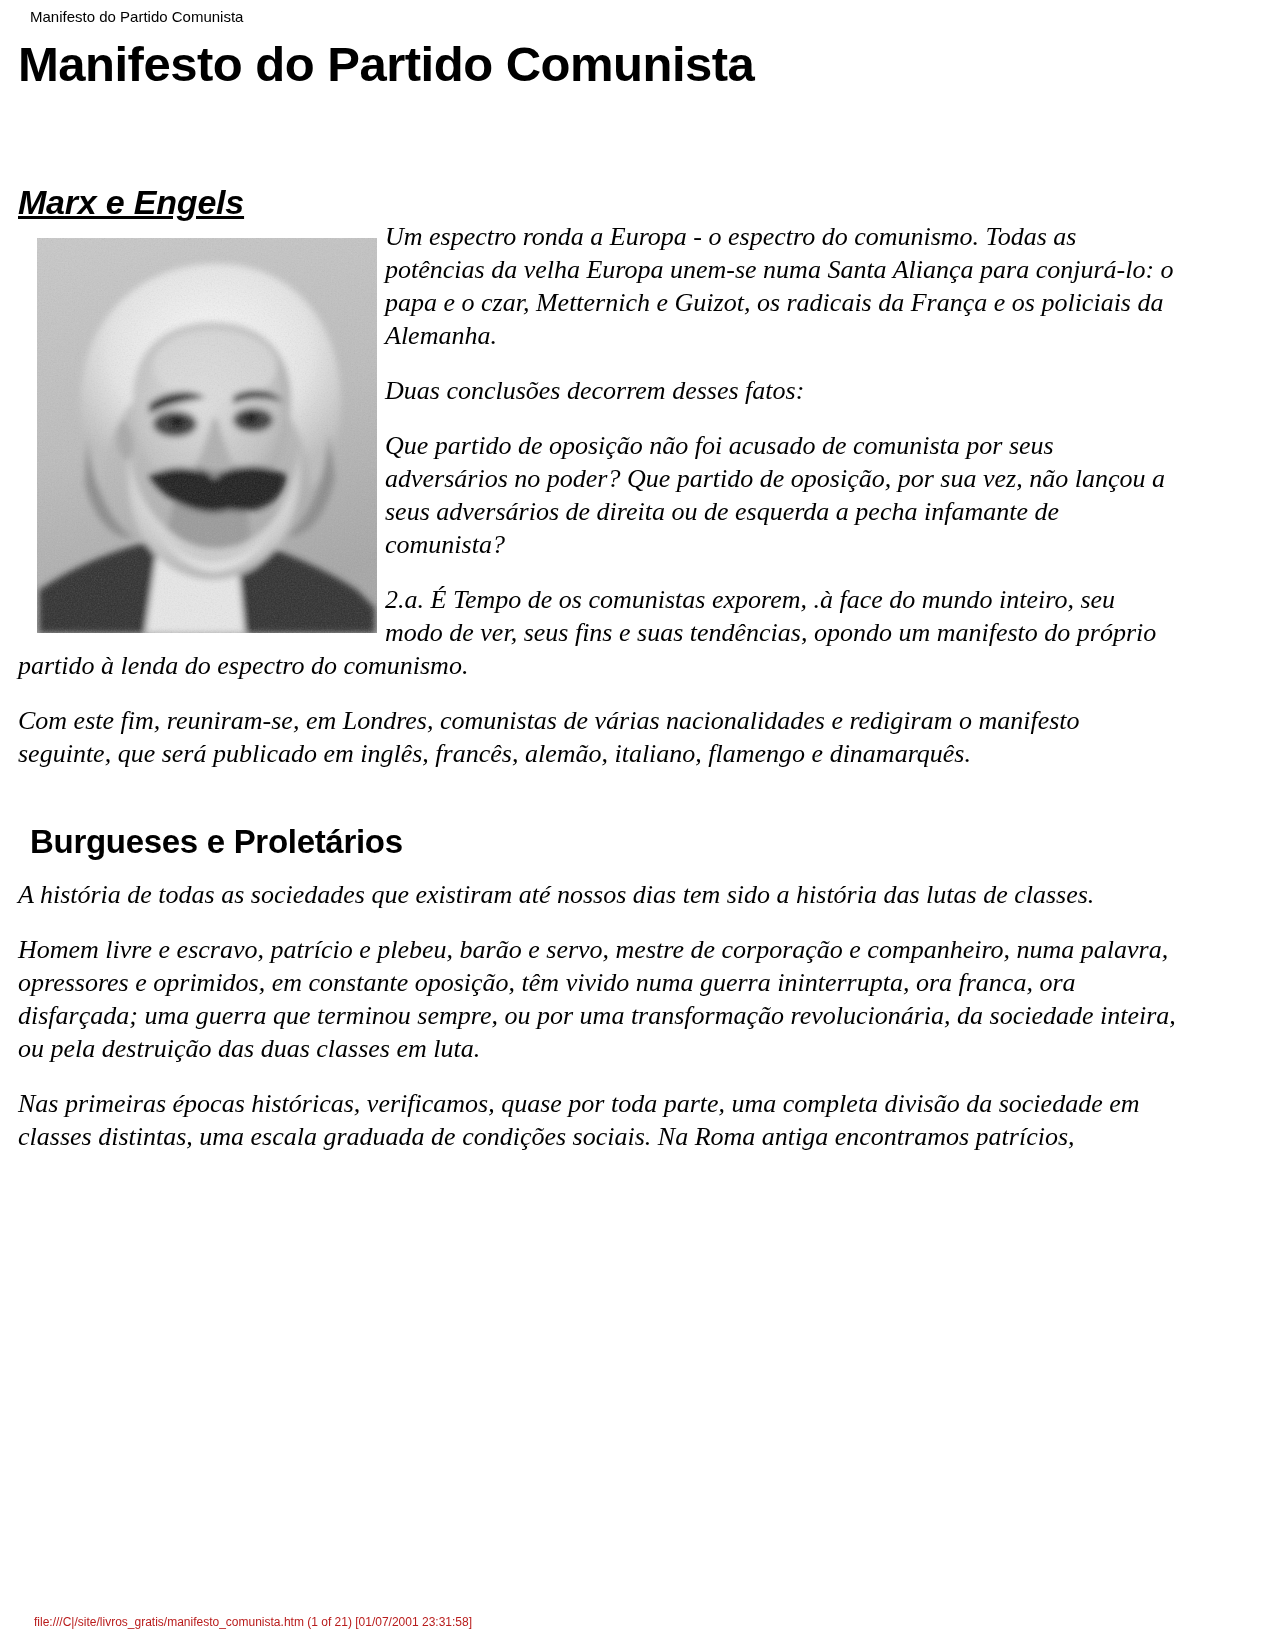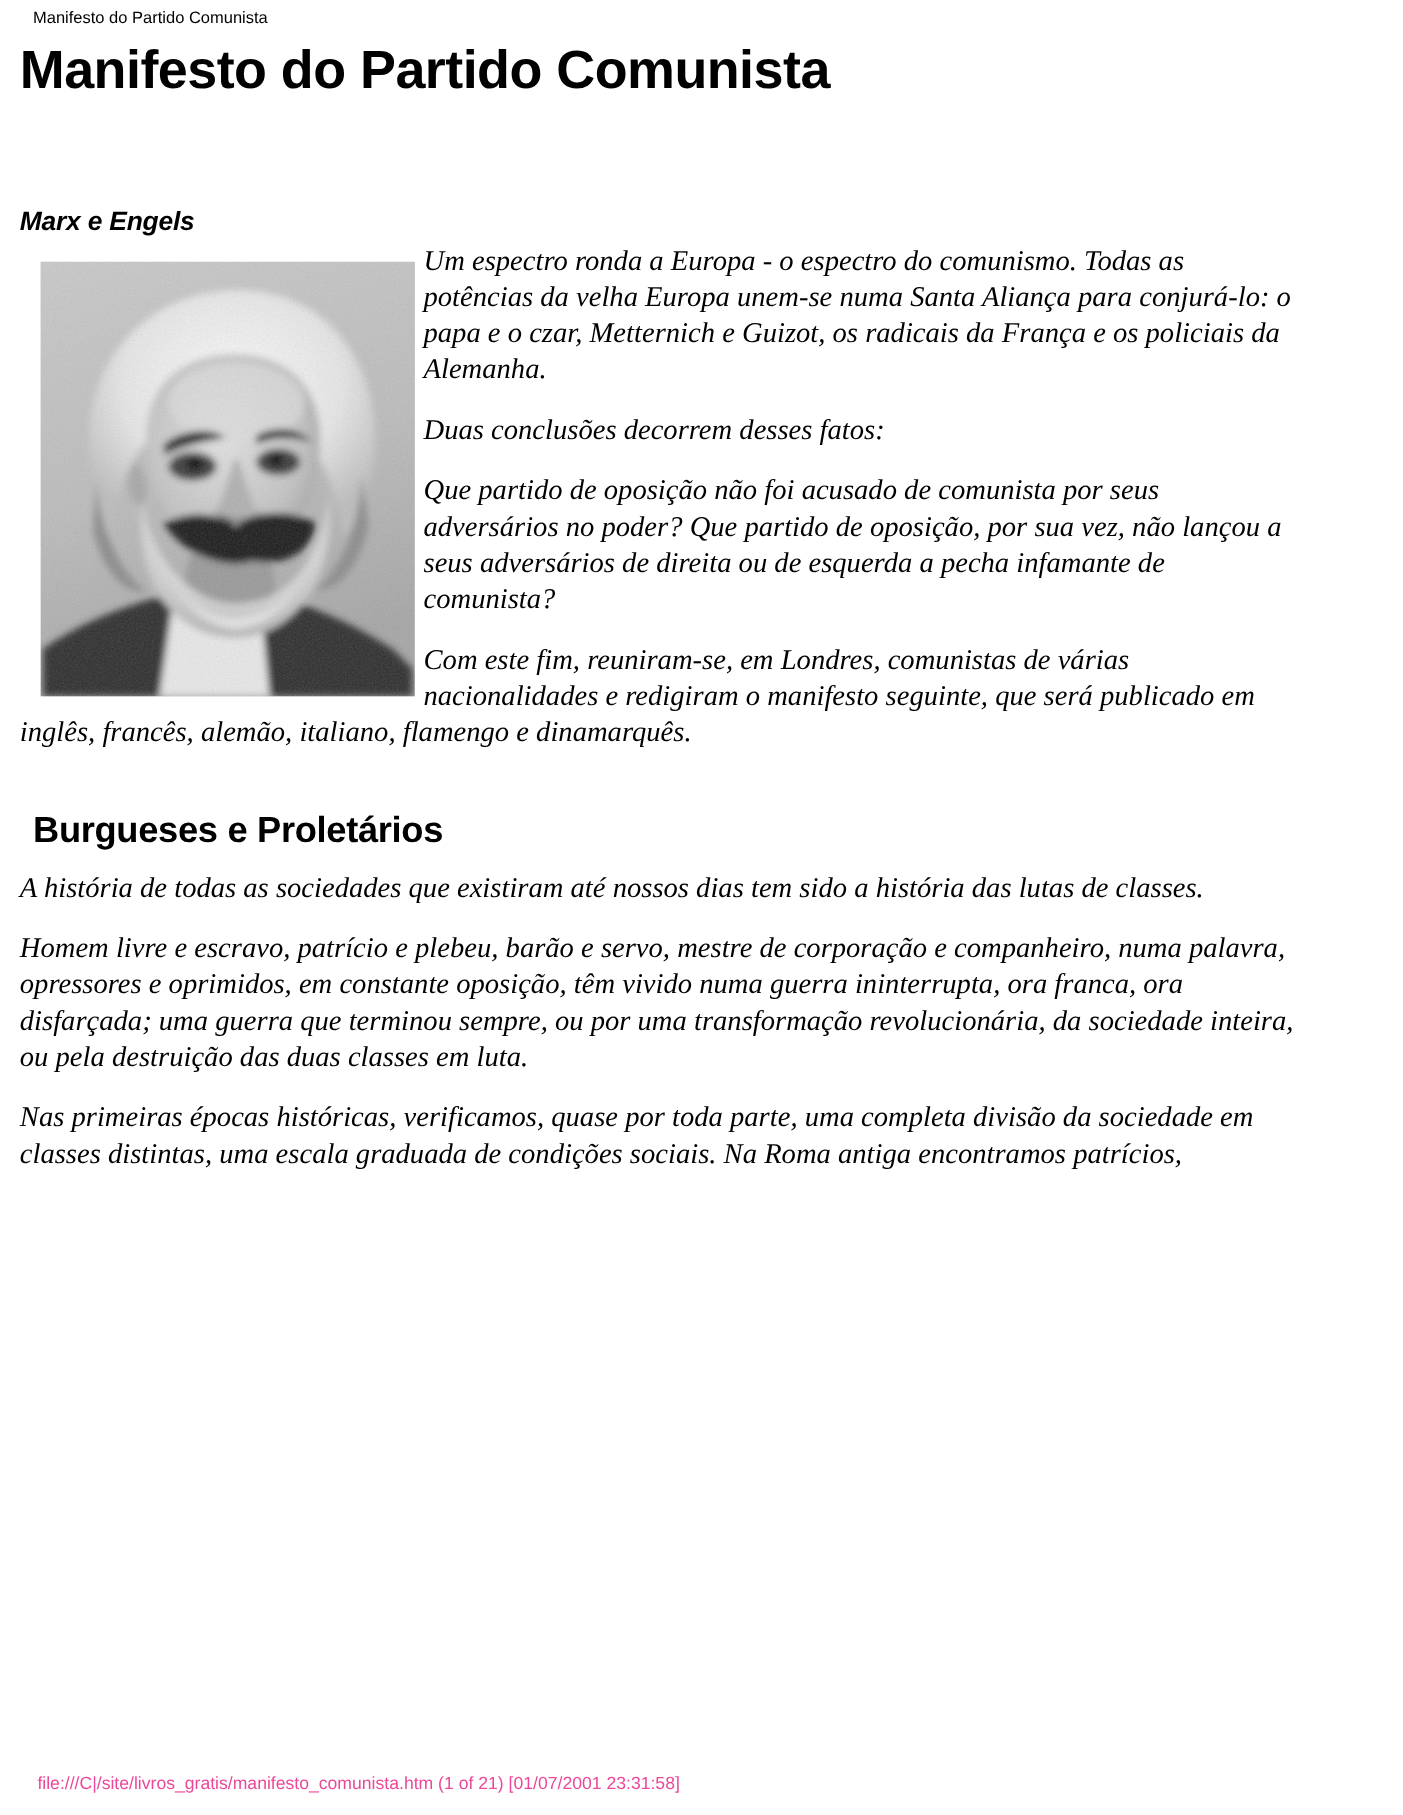--- a/index.html
+++ b/index.html
@@ -35,23 +35,23 @@
     color: #000;
     white-space: nowrap;
   }
 
   
   .running-foot {
     position: absolute;
     left: 34px;
     top: 1612px;
     font-family: "Liberation Sans", "DejaVu Sans", sans-serif;
-    font-size: 16px;
+    font-size: 12px;
     line-height: 20px;
-    color: #ec4899;
+    color: #b91c1c;
     white-space: nowrap;
   }
 
   
   .content {
     position: absolute;
     left: 18px;
     top: 28px;
     width: 1160px;
   }
@@ -61,27 +61,28 @@
     font-size: 49px;
     line-height: 56px;
     font-weight: bold;
     letter-spacing: -0.5px;
     margin: 8px 0 0 0;
     padding: 0;
   }
 
   h3.byline {
     font-family: "Liberation Sans", "DejaVu Sans", sans-serif;
-    font-size: 24px;
+    font-size: 34px;
     line-height: 36px;
     font-weight: bold;
     font-style: italic;
     letter-spacing: -0.2px;
     margin: 92px 0 0 0;
     padding: 0;
+    text-decoration: underline;
   }
 
   h2.section-title {
     font-family: "Liberation Sans", "DejaVu Sans", sans-serif;
     font-size: 33px;
     line-height: 40px;
     font-weight: bold;
     letter-spacing: -0.3px;
     margin: 30px 0 16px 12px;
     padding: 0;
@@ -231,20 +232,21 @@
         </svg>
       </div>
 
       <p class="body">Um espectro ronda a Europa - o espectro do comunismo. Todas as potências da velha Europa unem-se numa Santa Aliança para conjurá-lo: o papa e o czar, Metternich e Guizot, os radicais da França e os policiais da Alemanha.</p>
 
       <p class="body">Duas conclusões decorrem desses fatos:</p>
 
       <p class="body">Que partido de oposição não foi acusado de comunista por seus adversários no poder? Que partido de oposição, por sua vez, não lançou a seus adversários de direita ou de esquerda a pecha infamante de comunista?</p>
 
 
+      <p class="body">2.a. É Tempo de os comunistas exporem, .à face do mundo inteiro, seu modo de ver, seus fins e suas tendências, opondo um manifesto do próprio partido à lenda do espectro do comunismo.</p>
 
       <p class="body">Com este fim, reuniram-se, em Londres, comunistas de várias nacionalidades e redigiram o manifesto seguinte, que será publicado em inglês, francês, alemão, italiano, flamengo e dinamarquês.</p>
 
     </div>
 
     <h2 class="section-title">Burgueses e Proletários</h2>
 
     <p class="body">A história de todas as sociedades que existiram até nossos dias tem sido a história das lutas de classes.</p>
 
     <p class="body">Homem livre e escravo, patrício e plebeu, barão e servo, mestre de corporação e companheiro, numa palavra, opressores e oprimidos, em constante oposição, têm vivido numa guerra ininterrupta, ora franca, ora disfarçada; uma guerra que terminou sempre, ou por uma transformação revolucionária, da sociedade inteira, ou pela destruição das duas classes em luta.</p>

